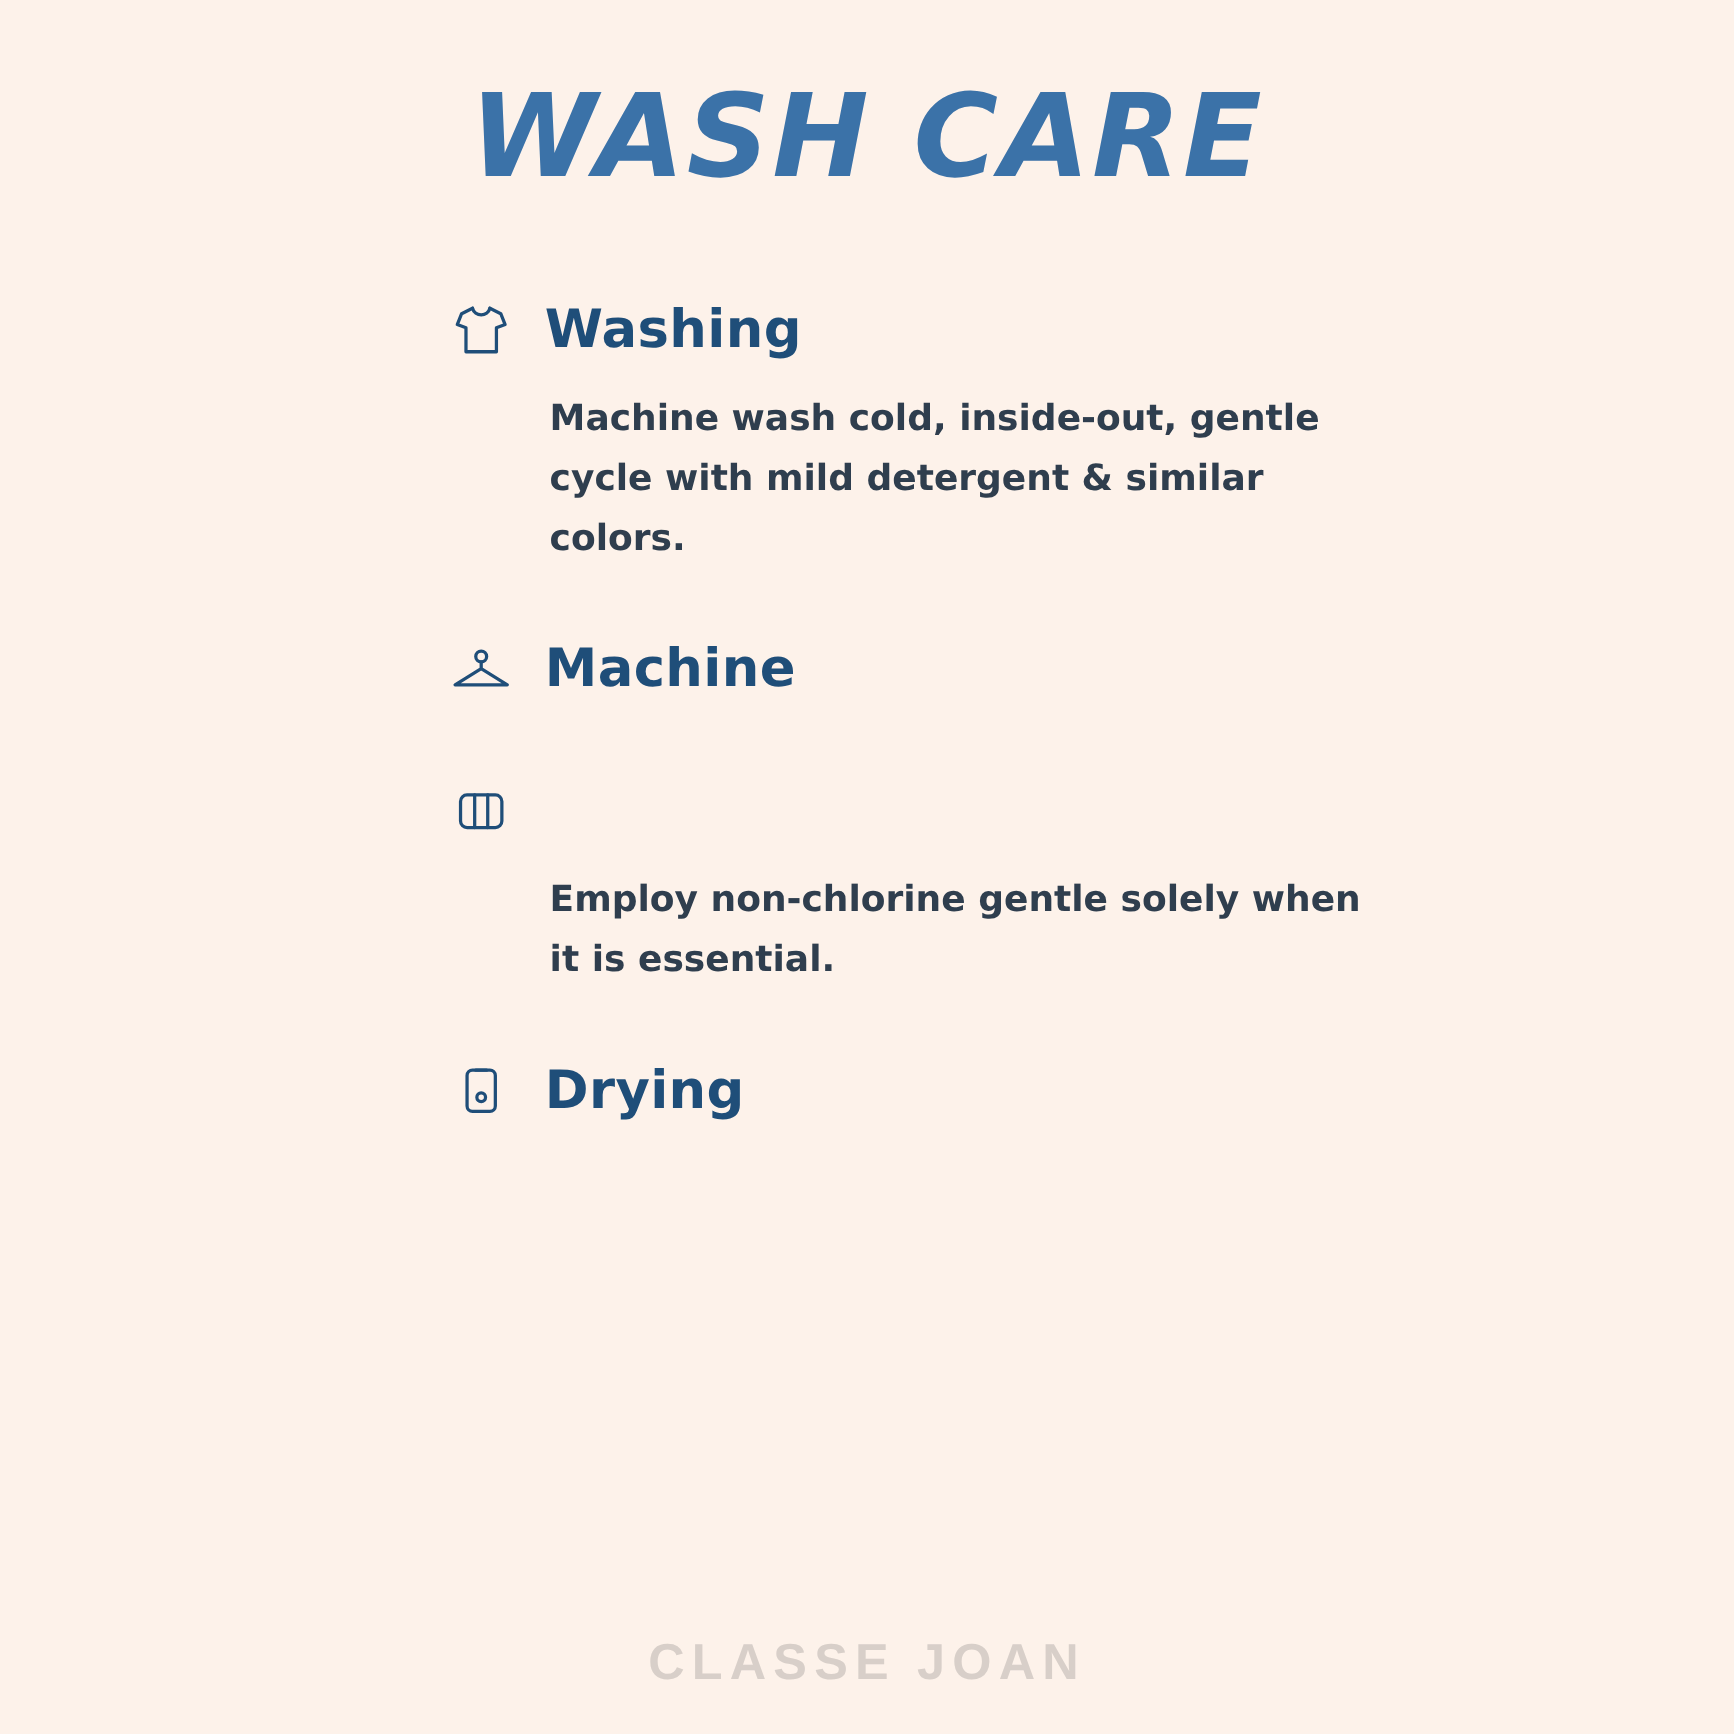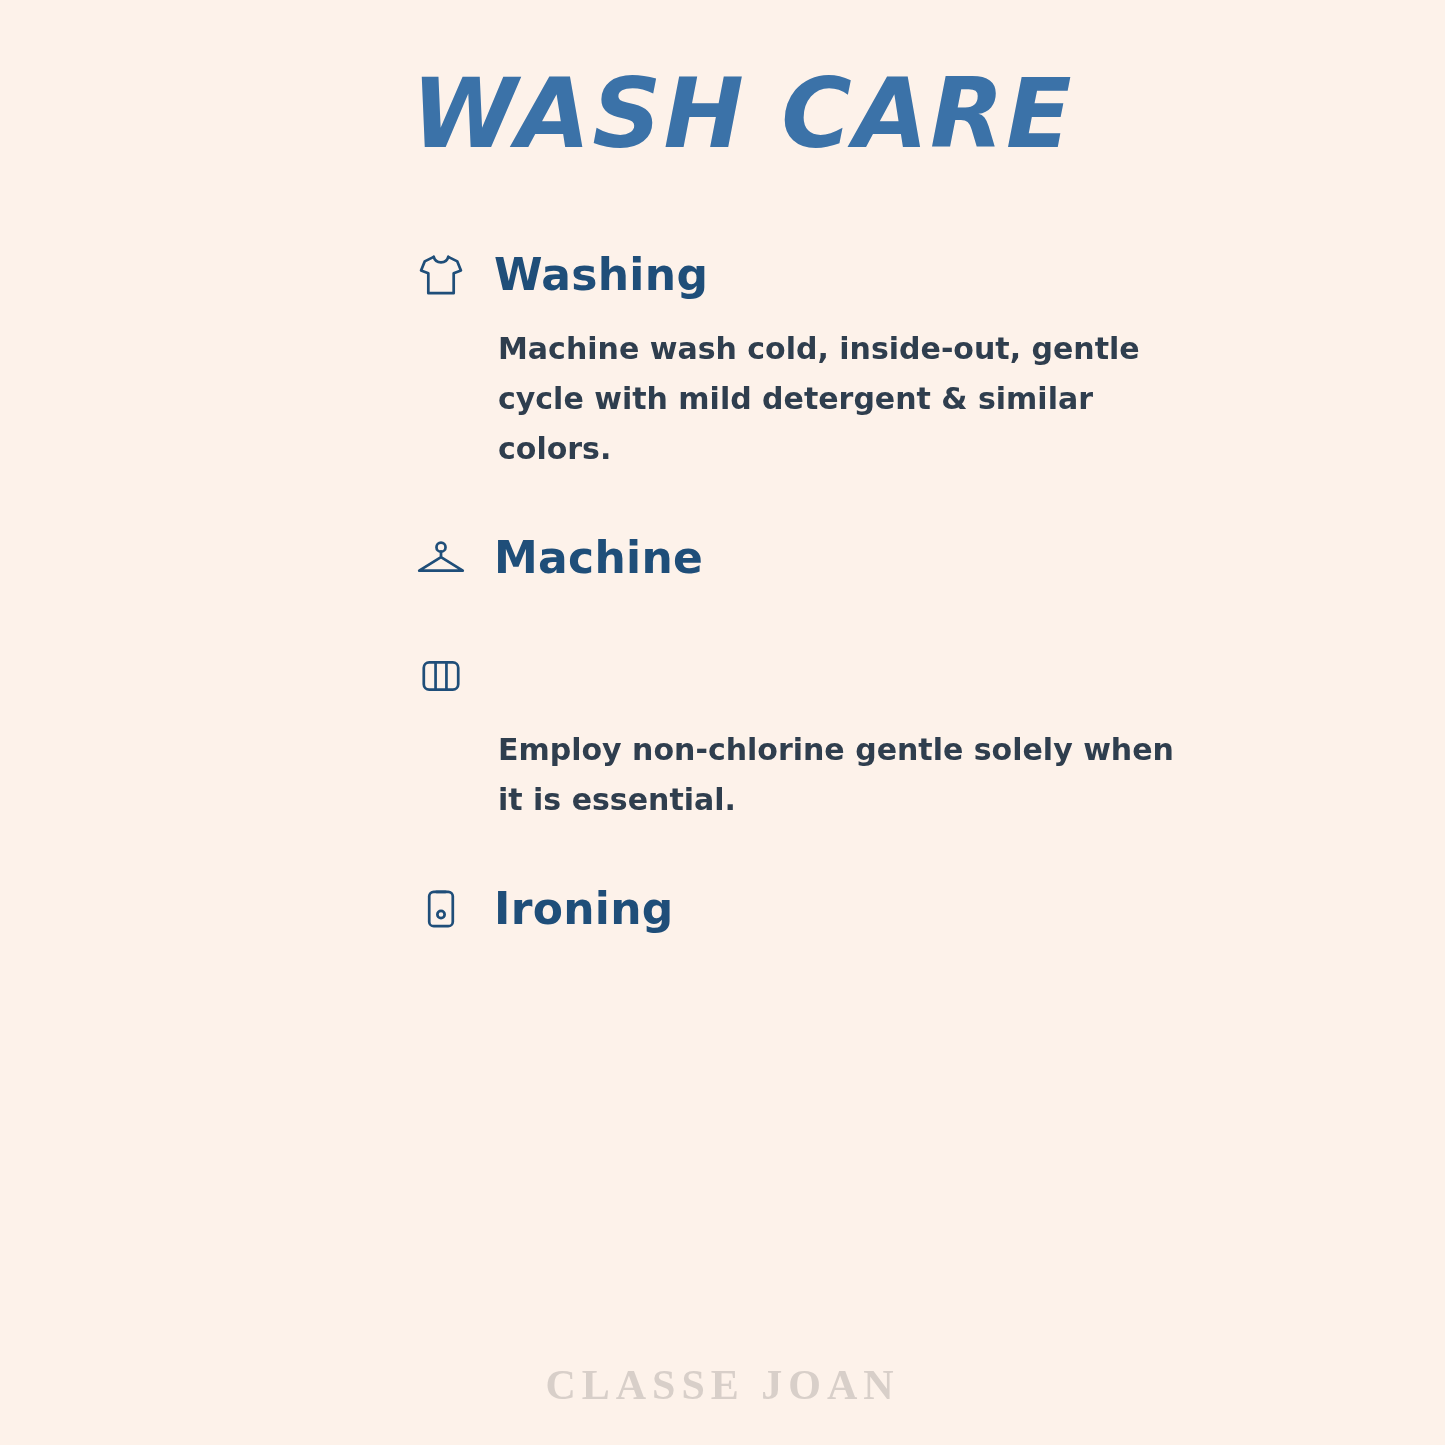--- a/index.html
+++ b/index.html
@@ -12,21 +12,20 @@
     background: #FDF2EA;
     font-family: "DejaVu Sans", sans-serif;
     overflow: hidden;
   }
   .page {
     position: relative;
     width: 1445px;
     height: 1445px;
     background: #FDF2EA;
     box-sizing: border-box;
-    padding-left: 40px;
   }
   .title {
     text-align: center;
     color: #3B72A8;
     font-family: "DejaVu Sans", sans-serif;
     font-weight: 700;
     font-style: italic;
     font-size: 96px;
     letter-spacing: 2px;
     margin: 0;
@@ -82,21 +81,21 @@
   .brand {
     position: absolute;
     left: 0;
     right: 0;
     bottom: 36px;
     text-align: center;
     color: #D8CFC9;
     font-size: 42px;
     font-weight: 600;
     letter-spacing: 6px;
-    font-family: Liberation Serif, serif;
+    font-family: Liberation Sans, sans-serif;
   }
 </style>
 </head>
 <body>
 
 <div class="page">
 
   <h1 class="title">WASH CARE</h1>
 
   <div class="sections">
@@ -141,20 +140,20 @@
 
     <div class="section sec-ironing">
       <div class="sec-head">
         <span class="sec-icon">
           <svg width="58" height="58" viewBox="0 0 64 64" fill="none" stroke="#1F4E79" stroke-width="3" stroke-linejoin="round" stroke-linecap="round">
             <rect x="19" y="13" width="26" height="38" rx="5"></rect>
             <path d="M27 13 L37 13"></path>
             <circle cx="32" cy="38" r="4"></circle>
           </svg>
         </span>
-        <span class="sec-title">Ironing</span>
+        <span class="sec-title">Drying</span>
       </div>
     </div>
 
   </div>
 
   <div class="brand">CLASSE JOAN</div>
 </div>
 
 </body></html>

